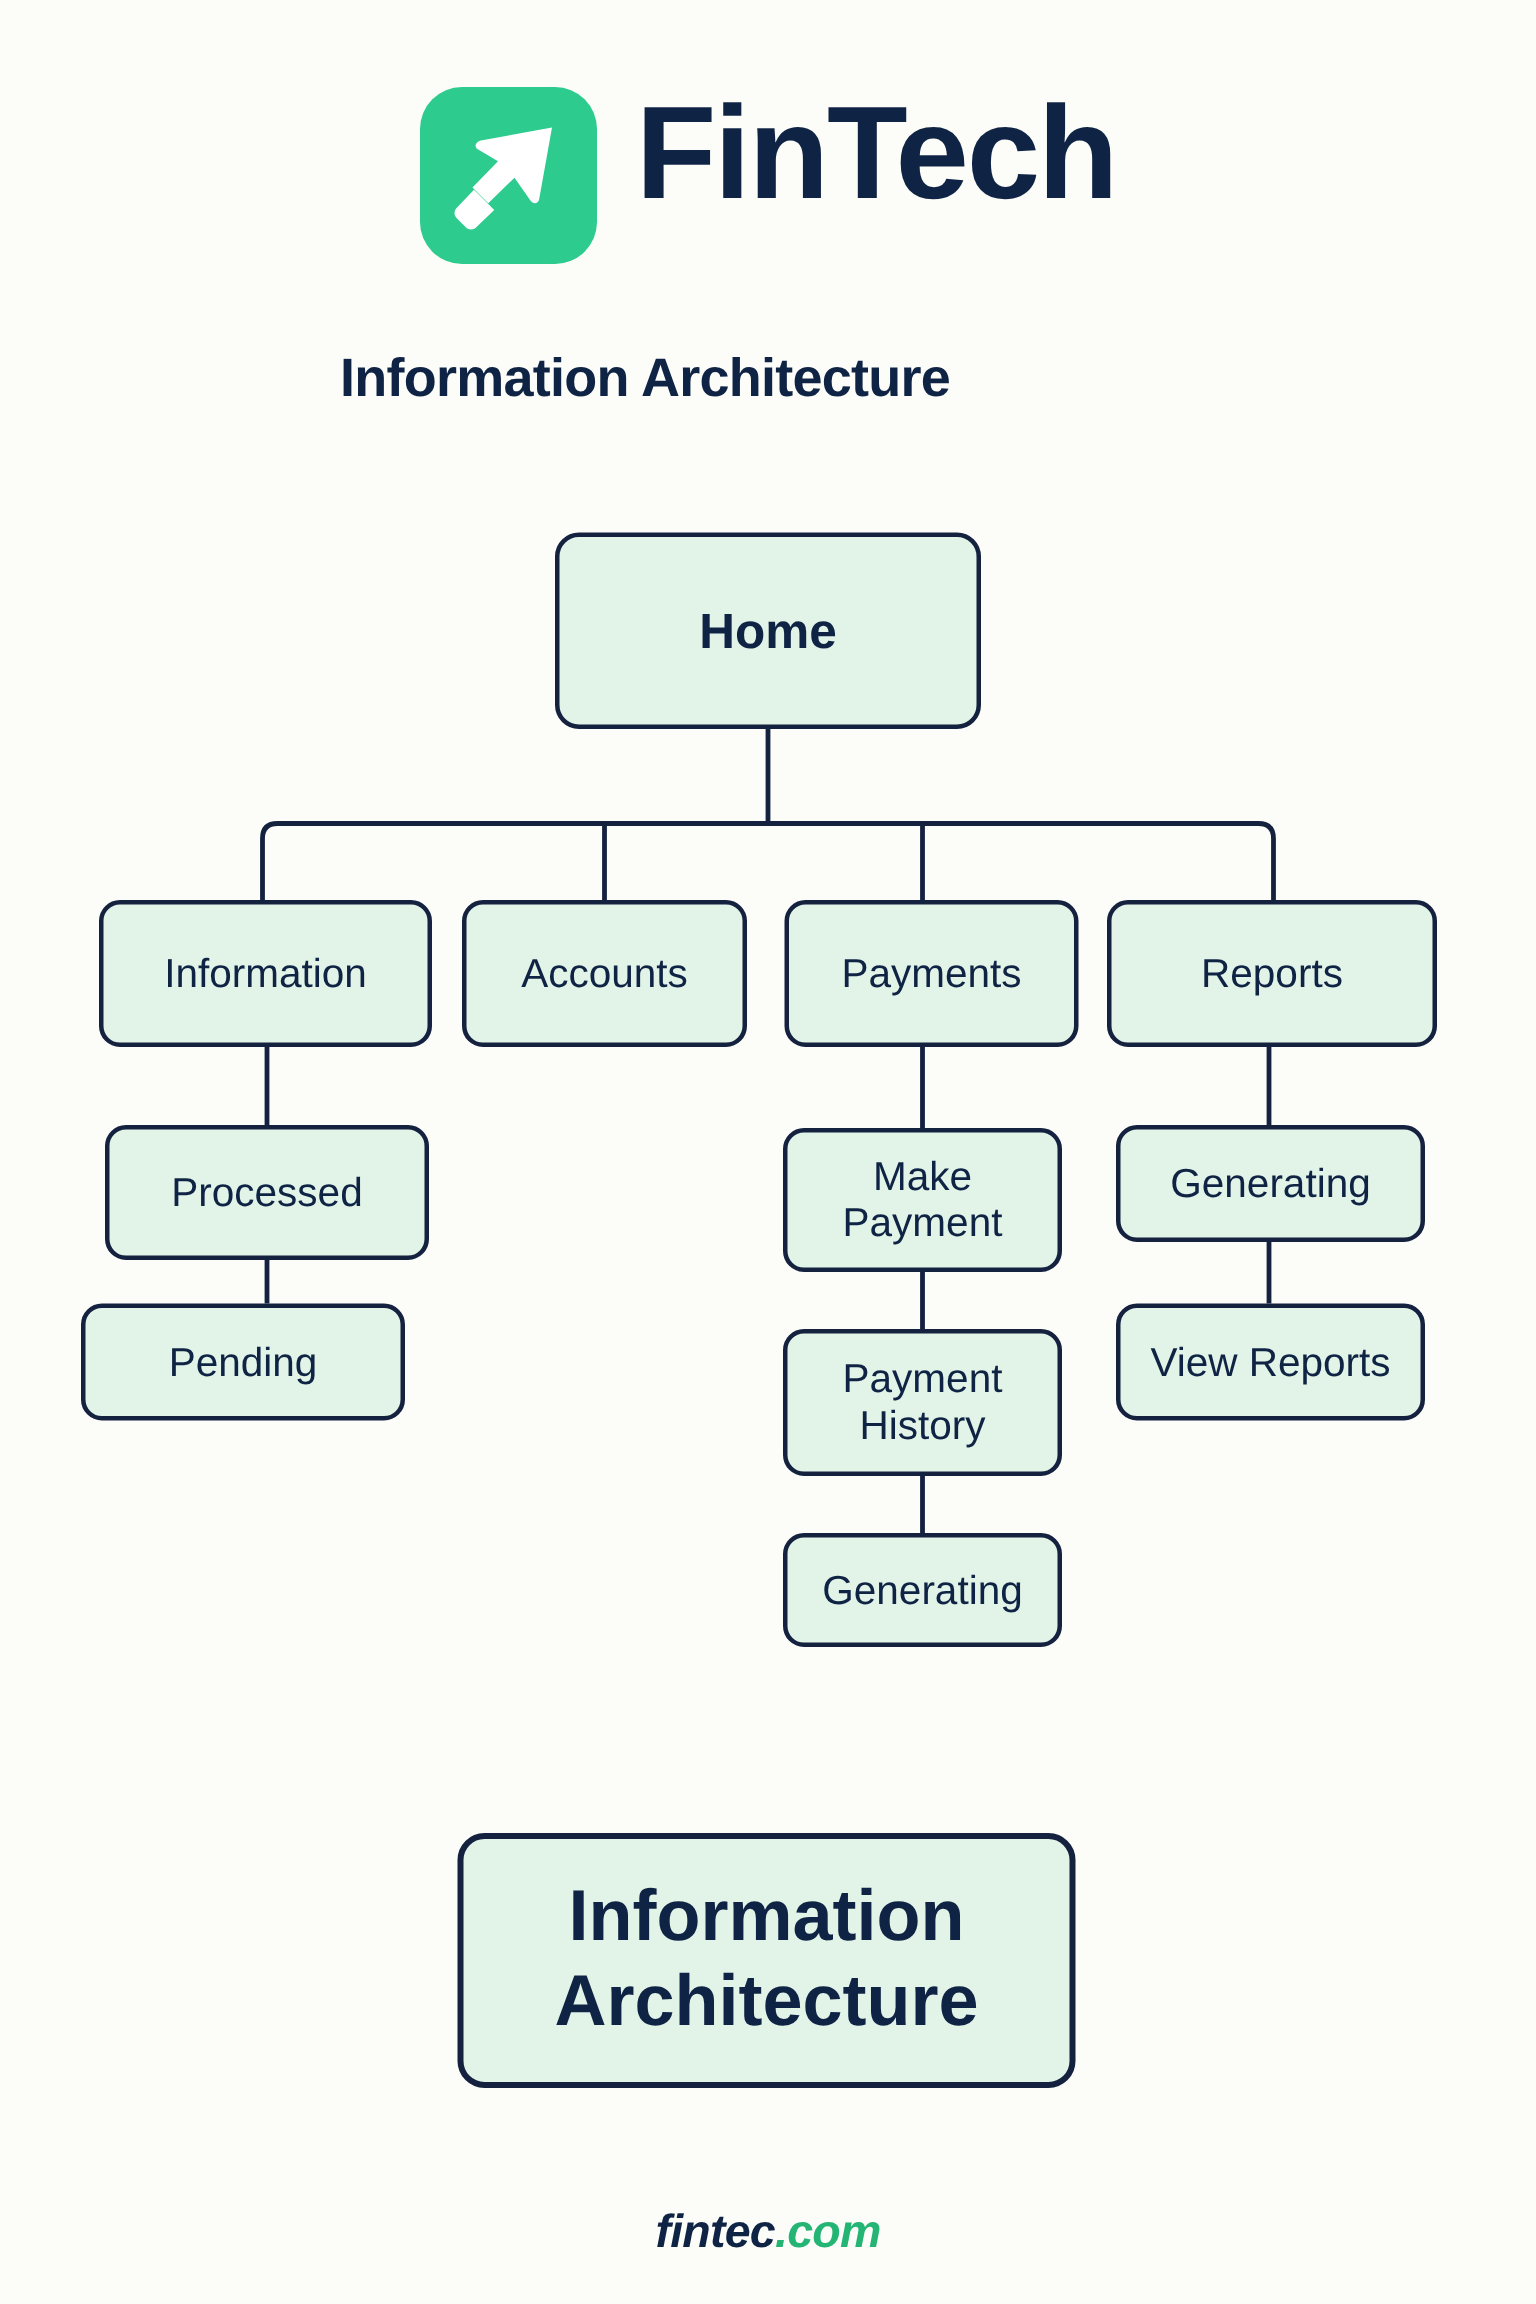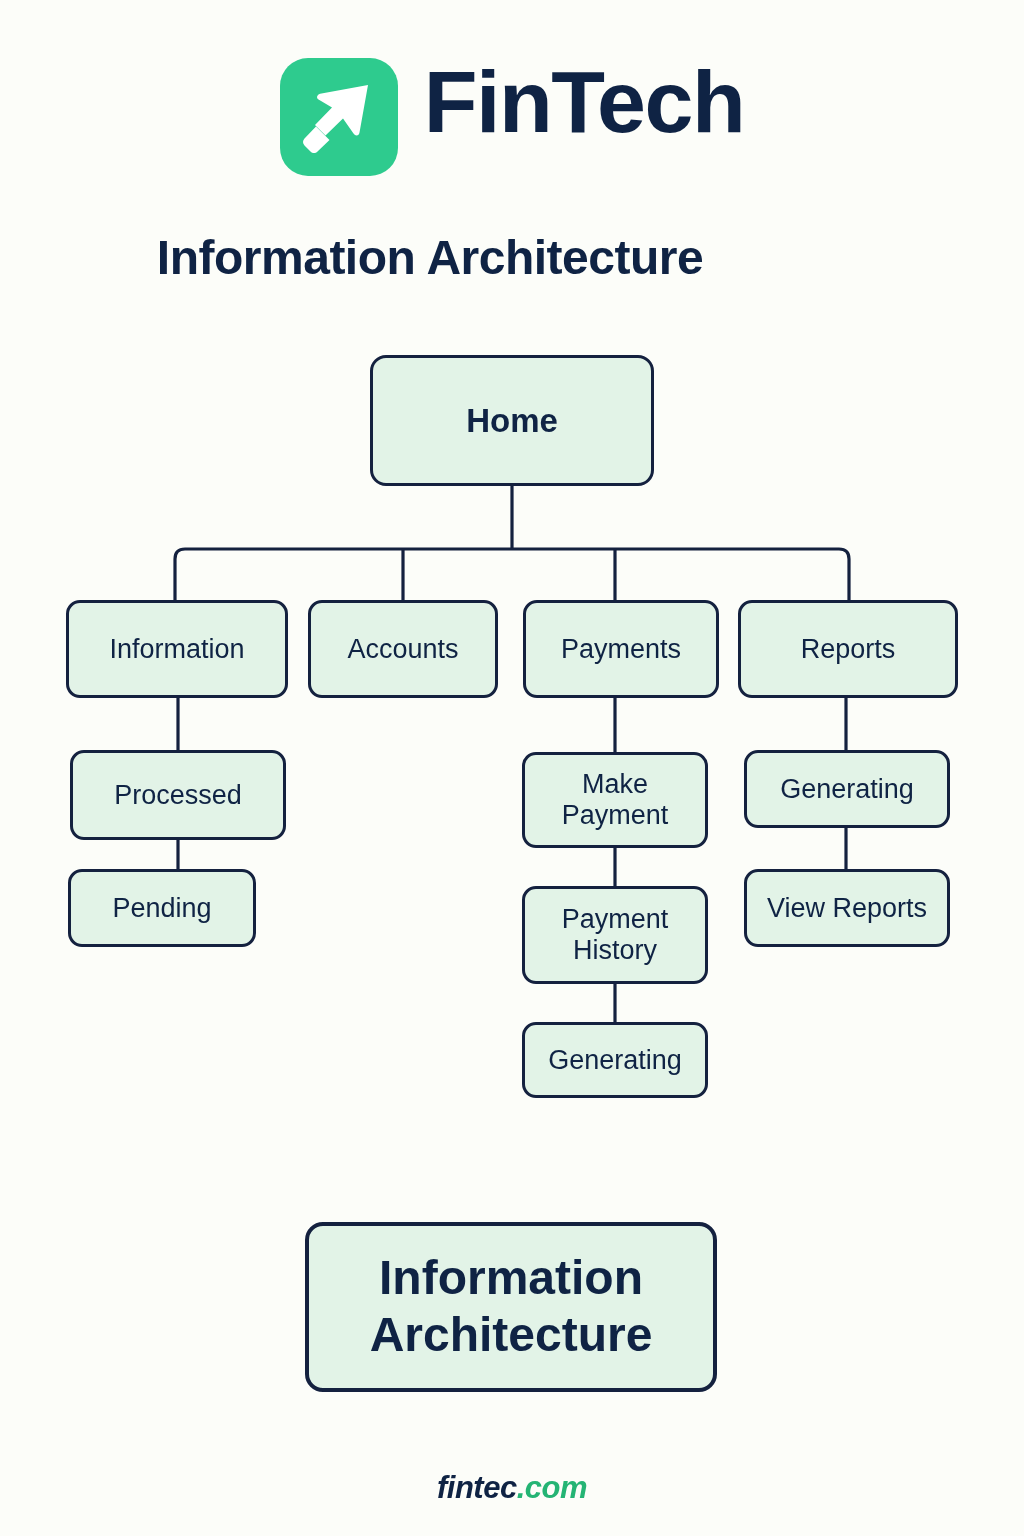--- a/index.html
+++ b/index.html
@@ -41,21 +41,21 @@
     letter-spacing: -1.5px;
     line-height: 1;
     white-space: nowrap;
   }
 
   #page-title {
     position: absolute;
     left: 0; top: 232px;
     width: 860px;
     text-align: center;
-    font-size: 48px;
+    font-size: 36px;
     font-weight: bold;
     color: #0f2344;
     letter-spacing: -0.5px;
     line-height: 1.1;
   }
 
   
   #diagram {
     position: absolute;
     left: 0; top: 0;
@@ -168,21 +168,21 @@
   </div>
 
   <div class="node" style="left:738px; top:600px; width:220px; height:98px;">
     <span>Reports</span>
   </div>
 
   <div class="node" style="left:70px; top:750px; width:216px; height:90px;">
     <span>Processed</span>
   </div>
 
-  <div class="node" style="left:68px; top:869px; width:188px; height:78px;text-align:right;">
+  <div class="node" style="left:54px; top:869px; width:216px; height:78px;text-align:right;">
     <span>Pending</span>
   </div>
 
   <div class="node" style="left:522px; top:752px; width:186px; height:96px;">
     <span>Make Payment</span>
   </div>
 
   <div class="node" style="left:522px; top:886px; width:186px; height:98px;">
     <span>Payment History</span>
   </div>

